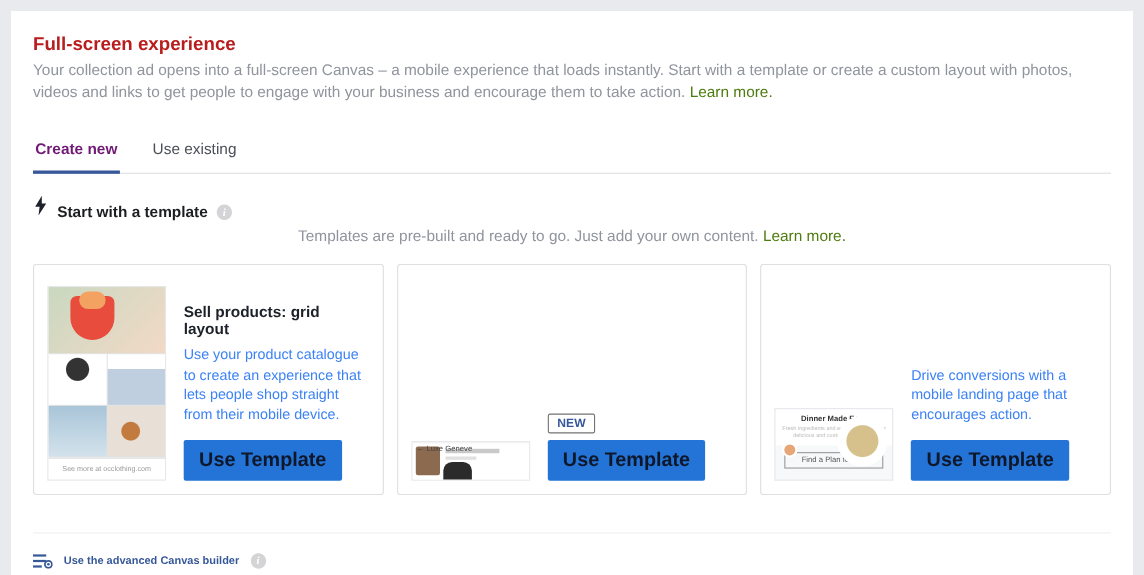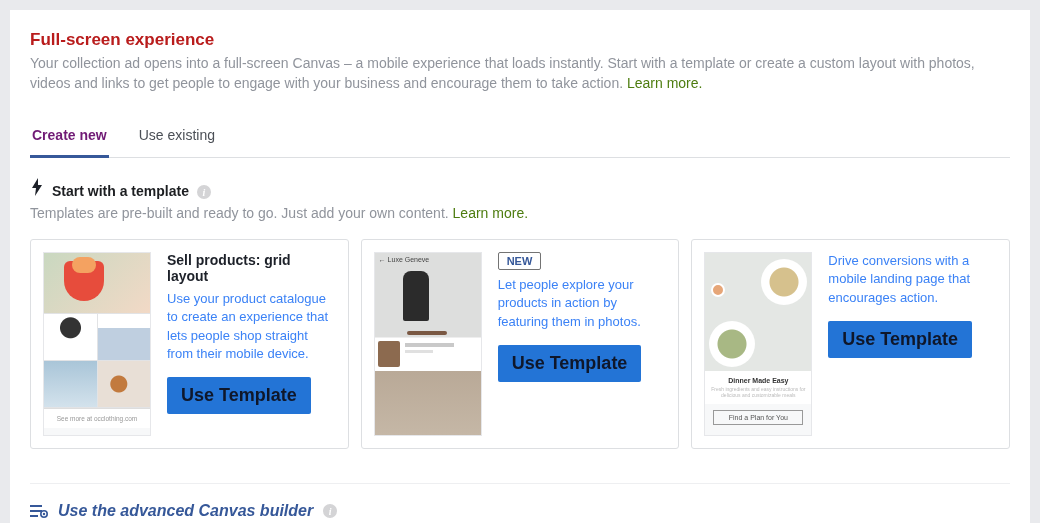--- a/index.html
+++ b/index.html
@@ -74,33 +74,35 @@
       color: #fff;
       border-radius: 50%;
       font-size: 10px;
       font-weight: bold;
       font-style: italic;
       font-family: serif;
     }
     .template-hint {
       color: #90949c;
       margin-bottom: 18px;
+      text-align: center;
     }
     .cards {
       display: flex;
       gap: 12px;
     }
     .card {
       border: 1px solid #dddfe2;
       border-radius: 3px;
       padding: 12px;
       display: flex;
       gap: 16px;
       flex: 1;
       min-height: 210px;
+      align-items: flex-end;
     }
     .thumb {
       width: 108px;
       flex-shrink: 0;
       border: 1px solid #e6e7ea;
       background: #f7f8f9;
       display: flex;
       flex-direction: column;
       overflow: hidden;
     }
@@ -151,23 +153,22 @@
       gap: 10px;
     }
     .adv-icon {
       color: #365899;
       font-size: 16px;
       display: inline-flex;
     }
     .adv-link {
       color: #365899;
       font-weight: 600;
-      font-size: 16px;
+      font-size: 10px;
       text-decoration: none;
-      font-style: italic;
     }
 
     
     .grid-thumb { display: grid; grid-template-columns: 1fr 1fr; grid-template-rows: 60px 46px 46px 20px; gap: 1px; background: #e2e3e5; }
     .grid-thumb > div { background: #fff; display:flex; align-items:center; justify-content:center; font-size:8px; color:#999; }
     .grid-thumb .hero { grid-column: 1 / -1; background: linear-gradient(135deg,#c9d8c0,#f2d9c6); position:relative; overflow:hidden; }
     .grid-thumb .hero::before { content:""; position:absolute; top:8px; left:20px; width:40px; height:40px; background:#e74c3c; border-radius:6px 6px 20px 20px; }
     .grid-thumb .hero::after { content:""; position:absolute; top:4px; left:28px; width:24px; height:16px; background:#f4a261; border-radius:10px; }
     .grid-thumb .footer { grid-column: 1 / -1; font-size:6.5px; border-top:1px solid #ddd; }
     .grid-thumb .p1 { background: radial-gradient(circle at 50% 30%, #333 10px, #fff 11px); }
@@ -251,21 +252,20 @@
             <div class="skate"></div>
           </div>
         <div class="mid">
             <div class="bag"></div>
             <div class="txt"></div>
           </div>
         <div class="bot"></div>
       </div>
       <div class="card-body">
         <span class="badge">NEW</span>
-        <div class="card-desc">Let people explore your products in action by featuring them in photos.</div>
         <button class="btn">Use Template</button>
       </div>
     </div>
 
     <div class="card">
       <div class="thumb food-thumb">
         <div class="plates">
             <div class="glass"></div>
           </div>
         <div class="label"><span>Dinner Made Easy</span><small>Fresh ingredients and easy instructions for delicious and customizable meals</small></div>

